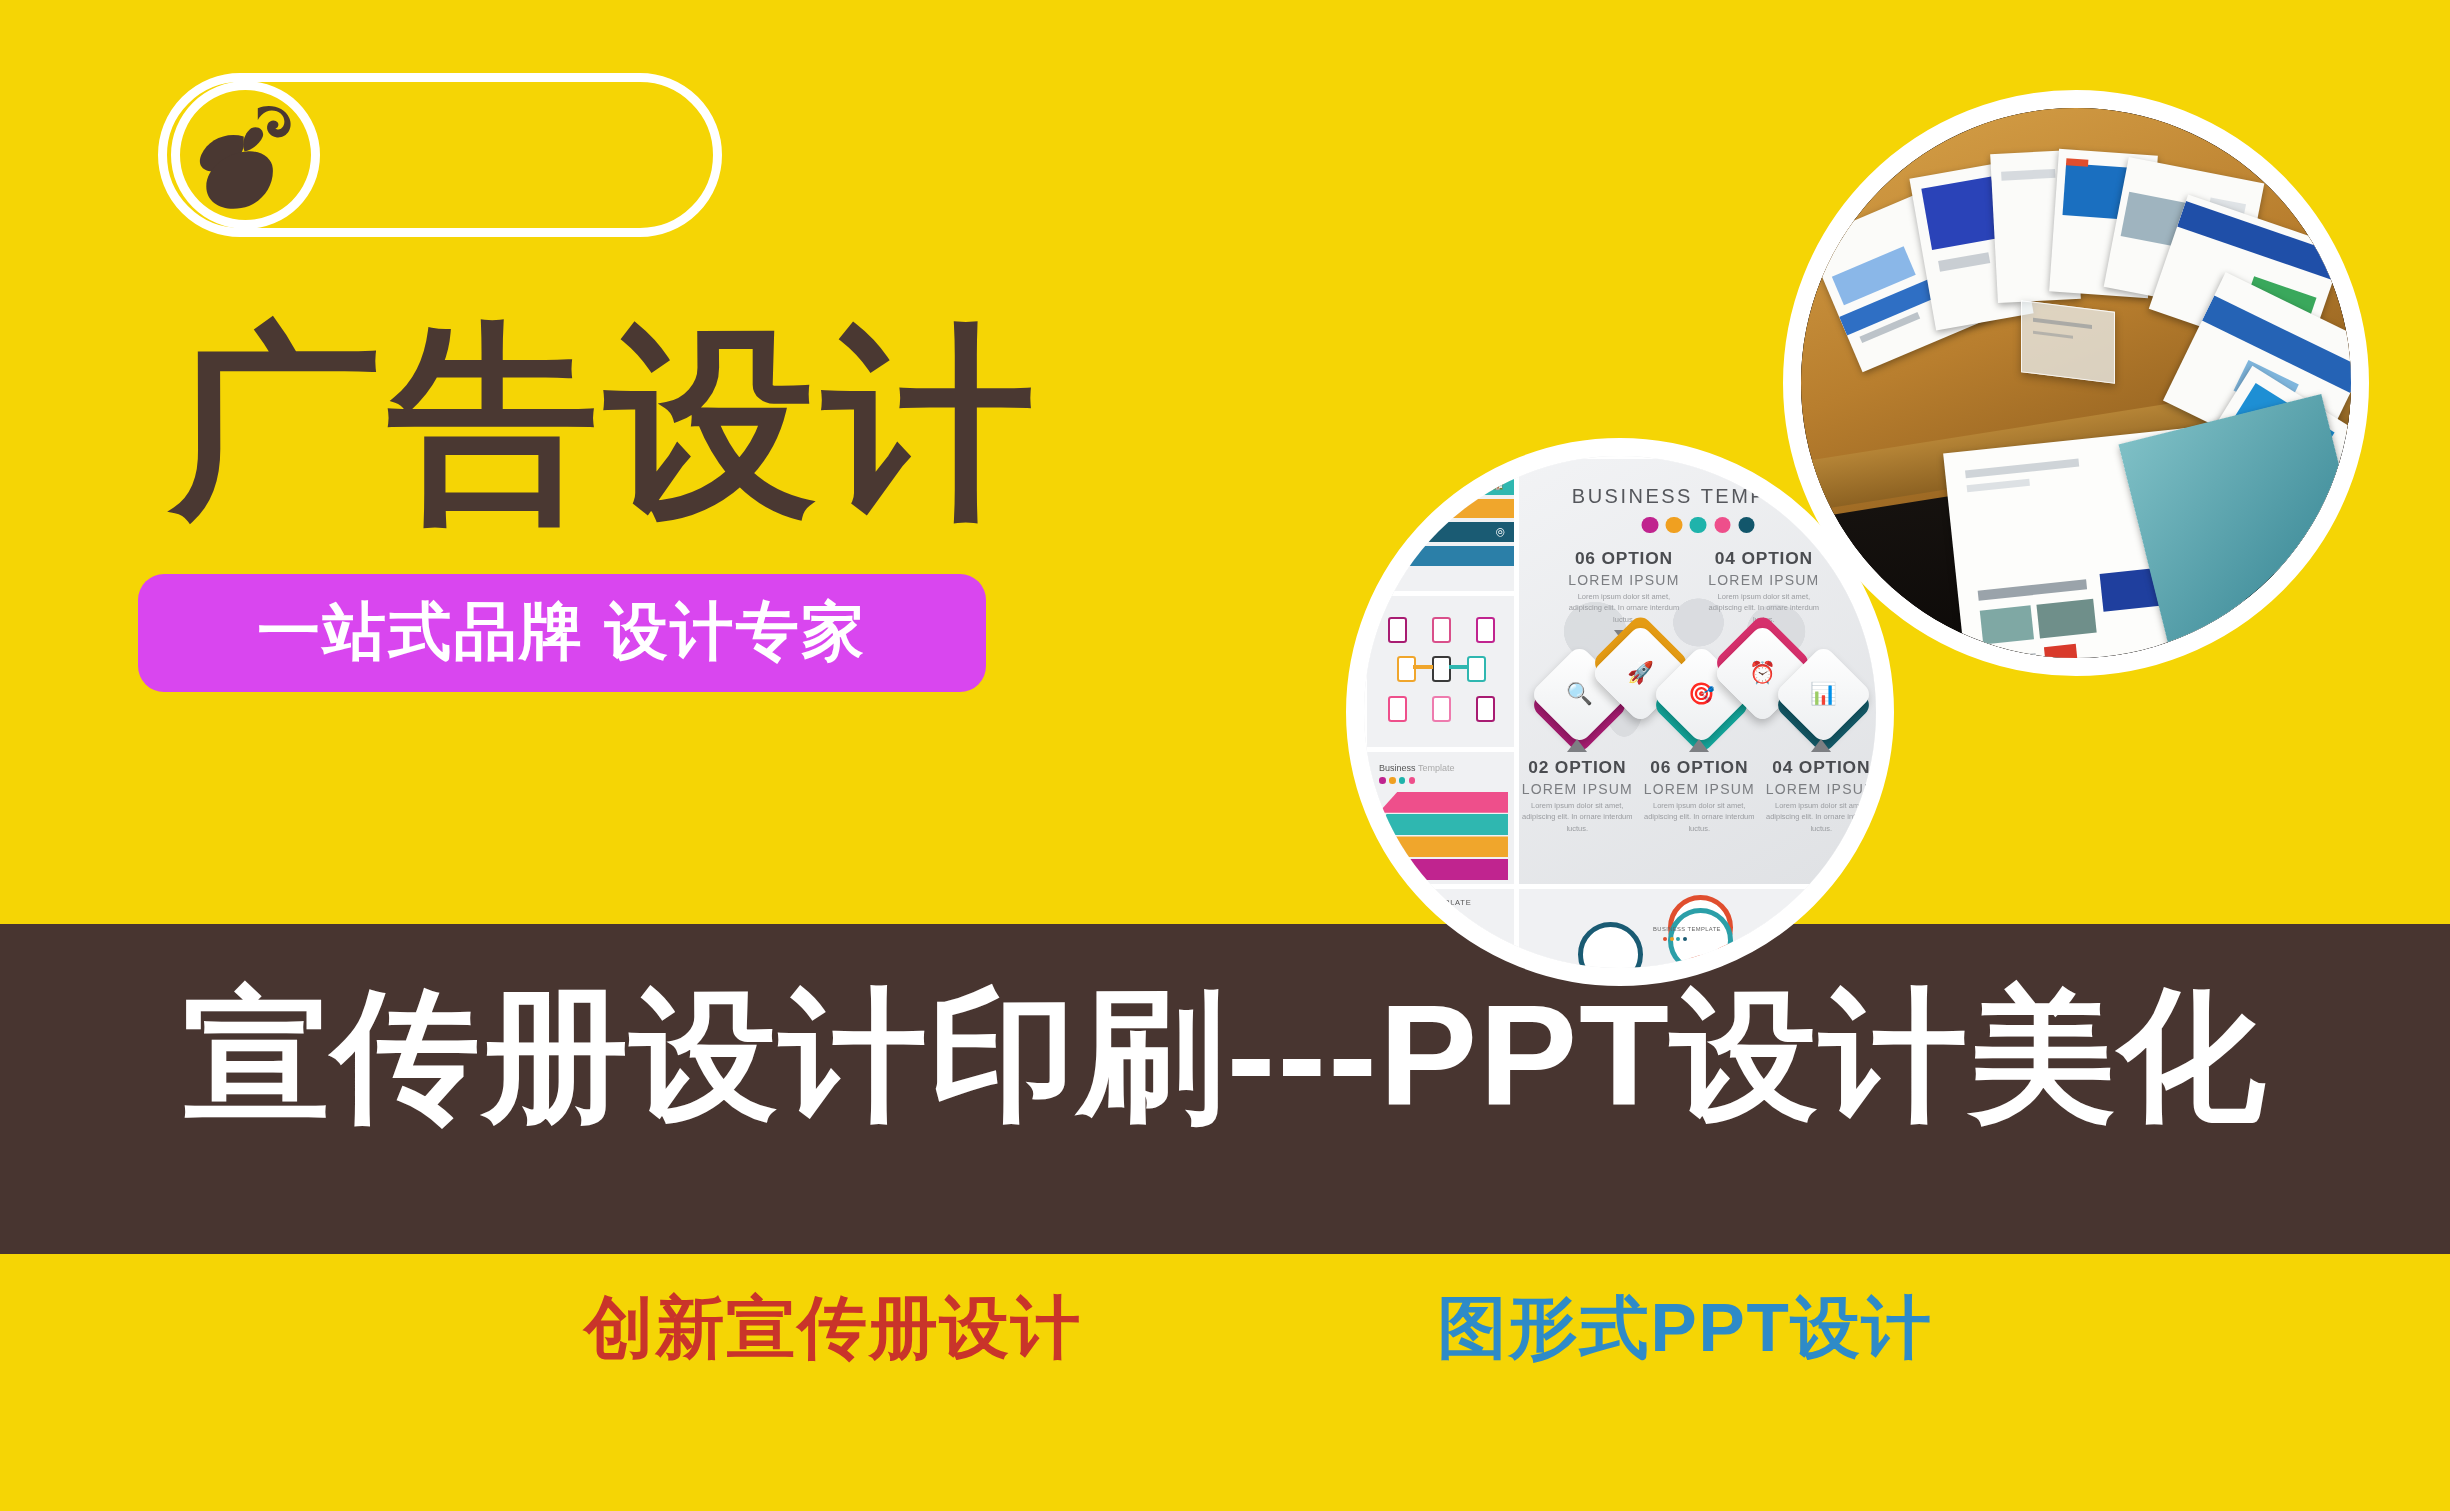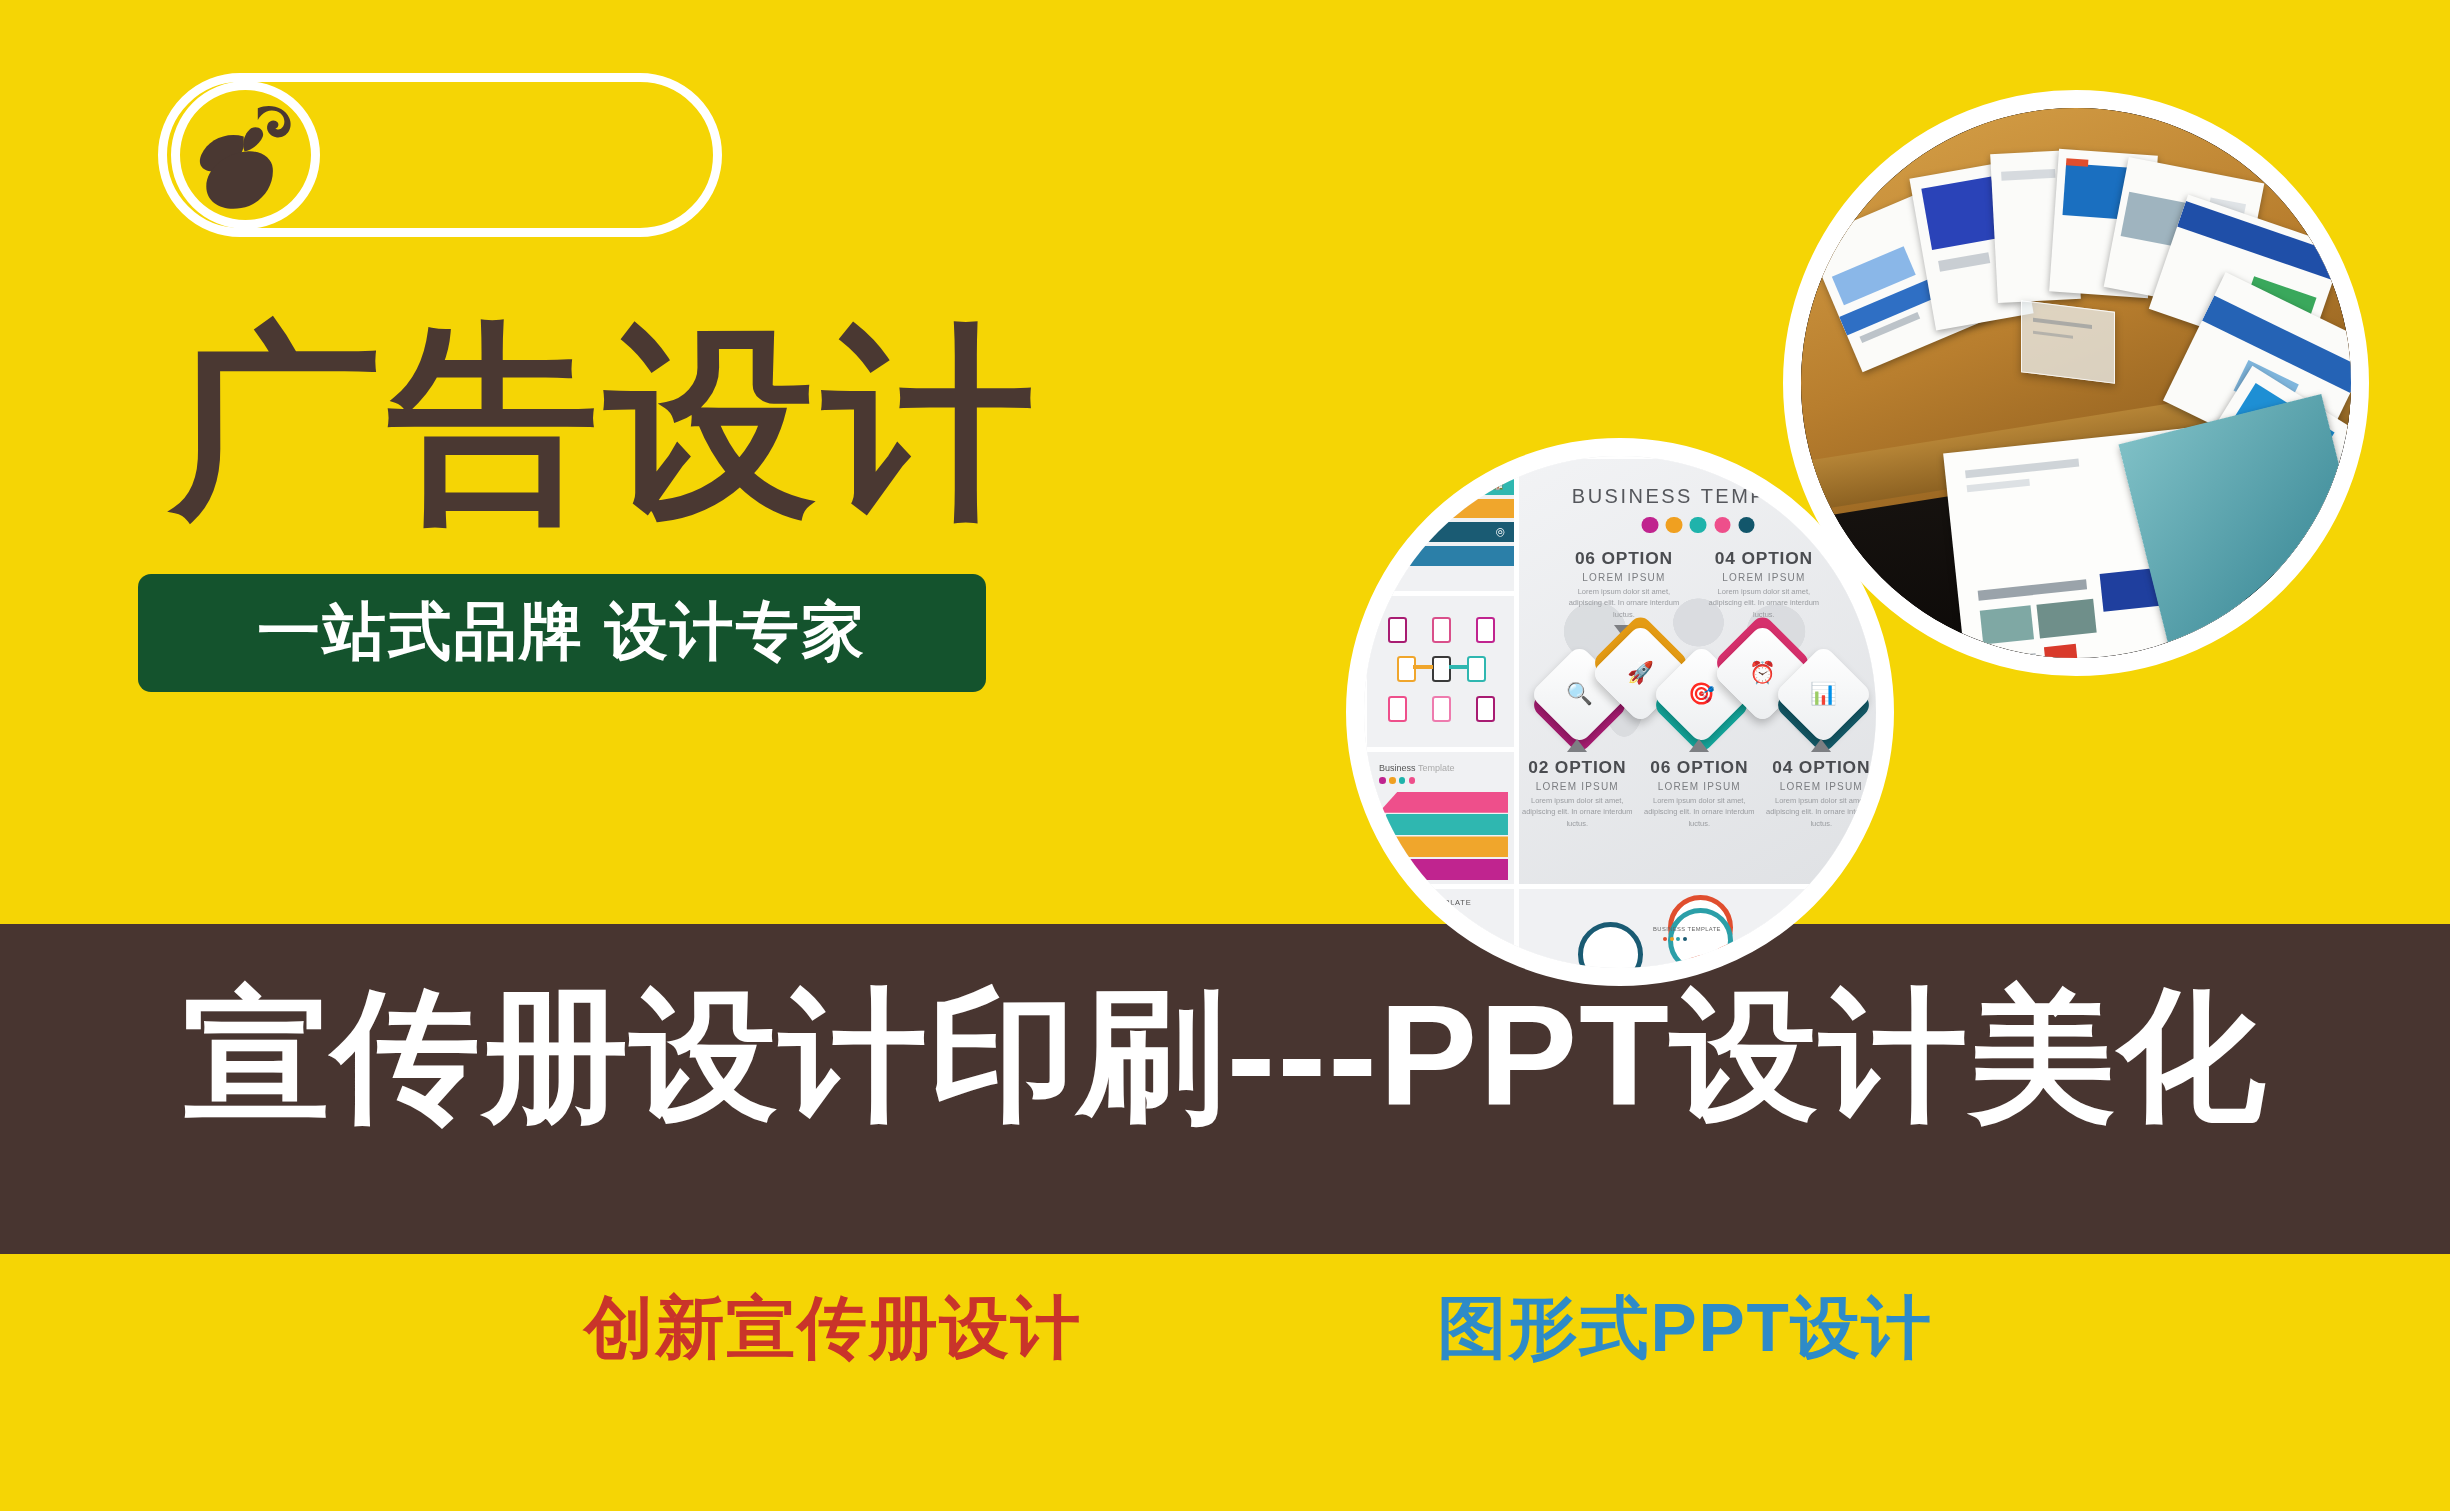--- a/index.html
+++ b/index.html
@@ -94,22 +94,22 @@
     z-index: 20;
     transform: scaleX(1.02);
     transform-origin: left top;
   }
 
   
   .tagline-pill {
     position: absolute;
     left: 138px; top: 574px;
     width: 848px; height: 118px;
-    background: #14532d;
-    border-radius: 13px;
+    background: #d946ef;
+    border-radius: 26px;
     z-index: 20;
     display: flex;
     align-items: center;
     justify-content: center;
   }
   .tagline-text {
     font-size: 63px;
     font-weight: bold;
     color: #ffffff;
     letter-spacing: 2.5px;
@@ -197,21 +197,21 @@
       radial-gradient(ellipse 16% 22% at 18% 30%, #d9dbde 60%, transparent 61%),
       radial-gradient(ellipse 10% 26% at 27% 62%, #d9dbde 60%, transparent 61%),
       radial-gradient(ellipse 13% 18% at 50% 26%, #d9dbde 60%, transparent 61%),
       radial-gradient(ellipse 11% 28% at 55% 60%, #d9dbde 60%, transparent 61%),
       radial-gradient(ellipse 15% 20% at 74% 30%, #d9dbde 60%, transparent 61%),
       radial-gradient(ellipse 8% 12% at 84% 70%, #d9dbde 60%, transparent 61%);
     opacity:0.9;
   }
   .opt-label { position:absolute; text-align:center; width:124px; }
   .opt-label .t { font-size:17.4px; color:#4a4c50; letter-spacing:0.8px; font-weight:600; }
-  .opt-label .s { font-size:10px; color:#7b7d81; letter-spacing:1.2px; margin-top:2.5px; }
+  .opt-label .s { font-size:14px; color:#7b7d81; letter-spacing:1.2px; margin-top:2.5px; }
   .opt-label .b { font-size:7.5px; color:#9b9da1; line-height:1.5; margin-top:3.3px; }
   .tri { width:0;height:0;border-left:10.8px solid transparent;border-right:10.8px solid transparent; }
   .tri.down { border-top:13.3px solid #7d7f83; }
   .tri.up { border-bottom:13.3px solid #7d7f83; }
   .diamond-wrap { position:absolute; width:71px; height:71px; }
   .diamond-back { position:absolute; inset:0; border-radius:11.6px; transform:rotate(45deg); }
   .diamond-front { position:absolute; inset:0; border-radius:11.6px; transform:rotate(45deg);
                    background:linear-gradient(135deg,#ffffff,#eceef0);
                    box-shadow:2.5px 4.1px 8.3px rgba(0,0,0,0.22); }
   .diamond-icon { position:absolute; inset:0; display:flex; align-items:center; justify-content:center; font-size:21.6px; }

